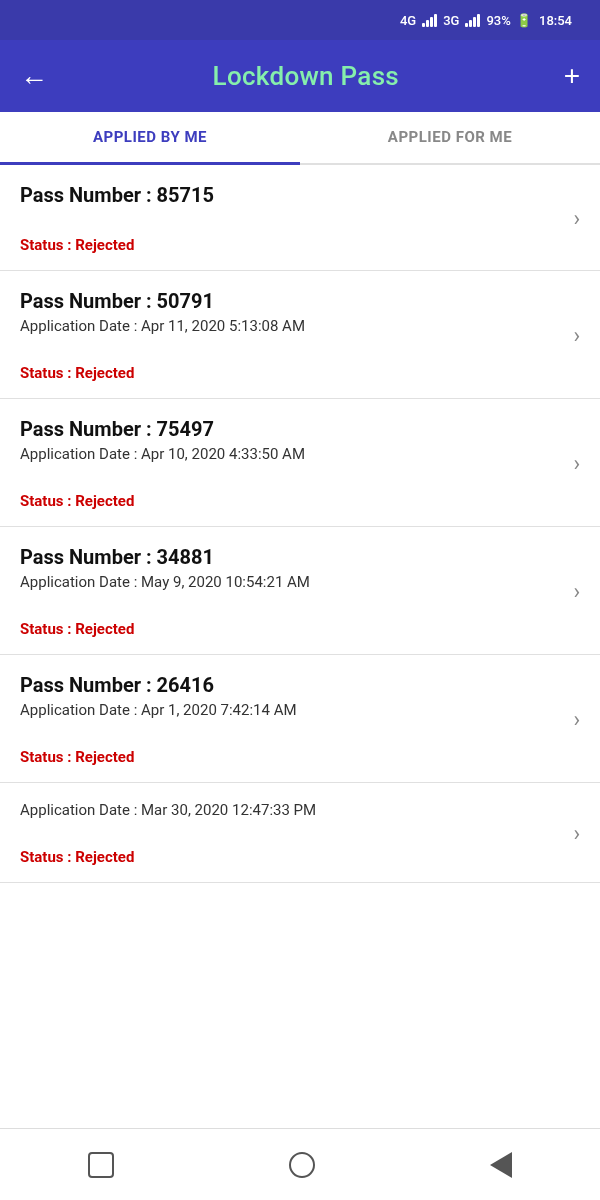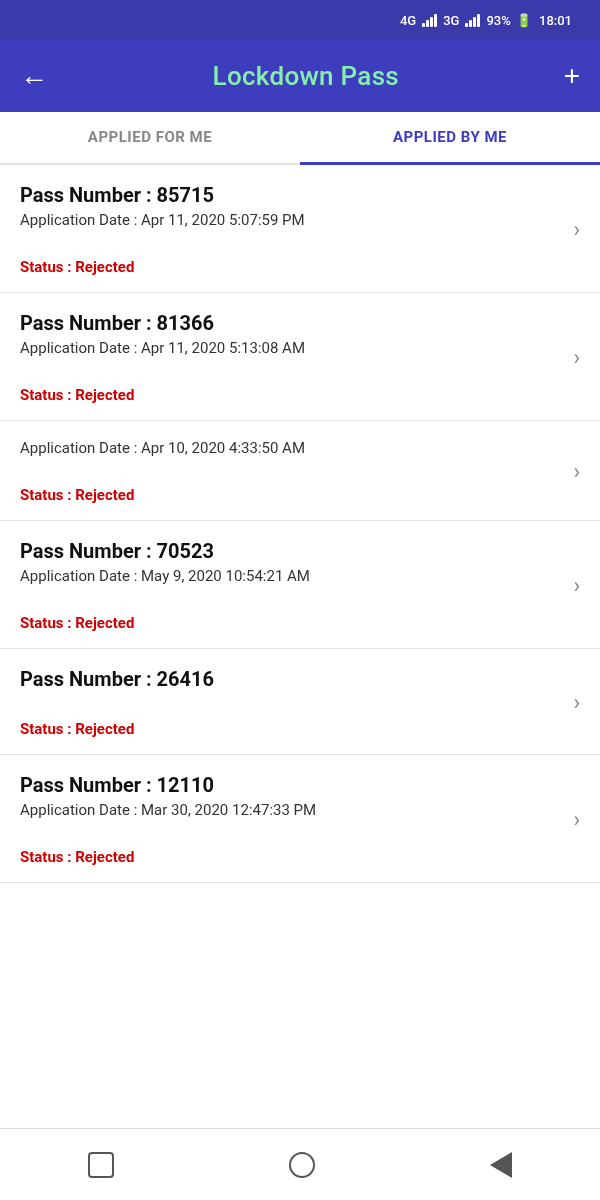--- a/index.html
+++ b/index.html
@@ -180,76 +180,76 @@
   </div>
   <span>3G</span>
   <div class="signal-bar">
     <span style="height:4px"></span>
     <span style="height:7px"></span>
     <span style="height:10px"></span>
     <span style="height:13px"></span>
   </div>
   <span>93%</span>
   <span>🔋</span>
-  <span>18:01</span>
+  <span>18:54</span>
 </div>
 
 <div class="app-bar">
   <button class="app-bar-icon">←</button>
   <span class="app-bar-title">Lockdown Pass</span>
   <button class="app-bar-icon">+</button>
 </div>
 
 <div class="tabs">
+  <div class="tab active">APPLIED BY ME</div>
   <div class="tab">APPLIED FOR ME</div>
-  <div class="tab active">APPLIED BY ME</div>
 </div>
 
 <div class="list" id="pass-list">
 <div class="list-item">
       <div class="list-item-content">
         <div class="pass-number">Pass Number : 85715</div>
-        <div class="app-date">Application Date : Apr 11, 2020 5:07:59 PM</div>
-        <div class="status-rejected">Status : Rejected</div>
-      </div>
-      <span class="chevron">›</span>
-    </div>
-    <div class="list-item">
-      <div class="list-item-content">
-        <div class="pass-number">Pass Number : 81366</div>
+        <div class="status-rejected">Status : Rejected</div>
+      </div>
+      <span class="chevron">›</span>
+    </div>
+    <div class="list-item">
+      <div class="list-item-content">
+        <div class="pass-number">Pass Number : 50791</div>
         <div class="app-date">Application Date : Apr 11, 2020 5:13:08 AM</div>
         <div class="status-rejected">Status : Rejected</div>
       </div>
       <span class="chevron">›</span>
     </div>
     <div class="list-item">
       <div class="list-item-content">
+        <div class="pass-number">Pass Number : 75497</div>
         <div class="app-date">Application Date : Apr 10, 2020 4:33:50 AM</div>
         <div class="status-rejected">Status : Rejected</div>
       </div>
       <span class="chevron">›</span>
     </div>
     <div class="list-item">
       <div class="list-item-content">
-        <div class="pass-number">Pass Number : 70523</div>
+        <div class="pass-number">Pass Number : 34881</div>
         <div class="app-date">Application Date : May 9, 2020 10:54:21 AM</div>
         <div class="status-rejected">Status : Rejected</div>
       </div>
       <span class="chevron">›</span>
     </div>
     <div class="list-item">
       <div class="list-item-content">
         <div class="pass-number">Pass Number : 26416</div>
-        <div class="status-rejected">Status : Rejected</div>
-      </div>
-      <span class="chevron">›</span>
-    </div>
-    <div class="list-item">
-      <div class="list-item-content">
-        <div class="pass-number">Pass Number : 12110</div>
+        <div class="app-date">Application Date : Apr 1, 2020 7:42:14 AM</div>
+        <div class="status-rejected">Status : Rejected</div>
+      </div>
+      <span class="chevron">›</span>
+    </div>
+    <div class="list-item">
+      <div class="list-item-content">
         <div class="app-date">Application Date : Mar 30, 2020 12:47:33 PM</div>
         <div class="status-rejected">Status : Rejected</div>
       </div>
       <span class="chevron">›</span>
     </div>
   </div>
 
 <div class="bottom-spacer"></div>
 
 <div class="bottom-nav">

